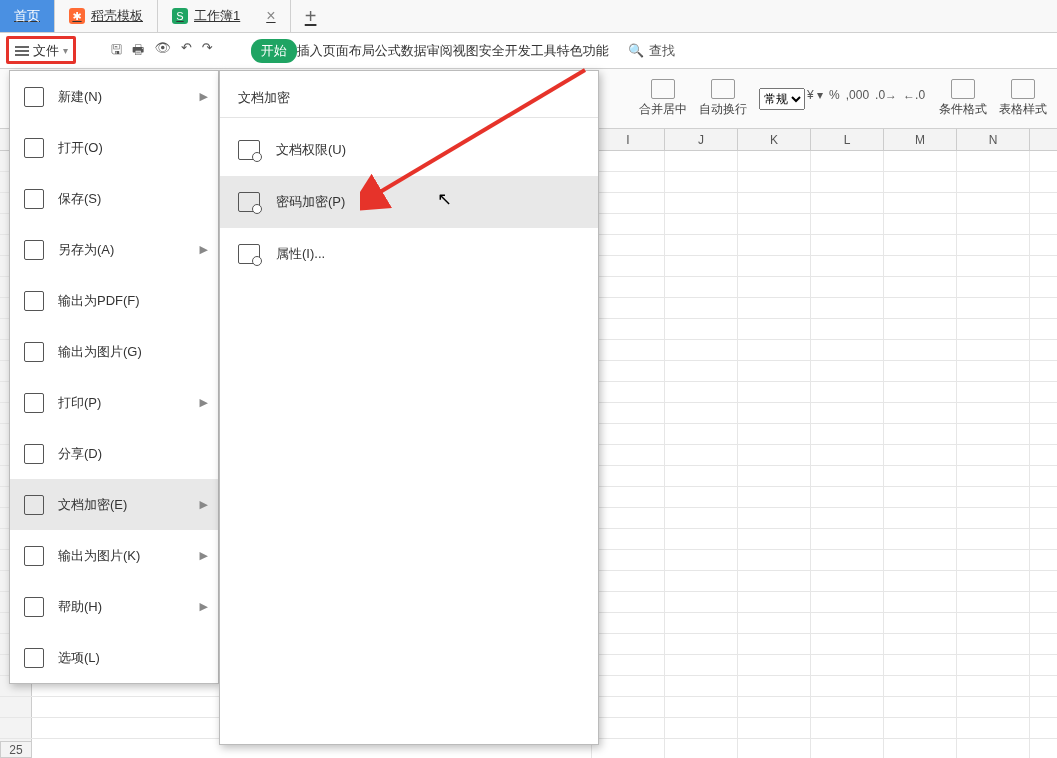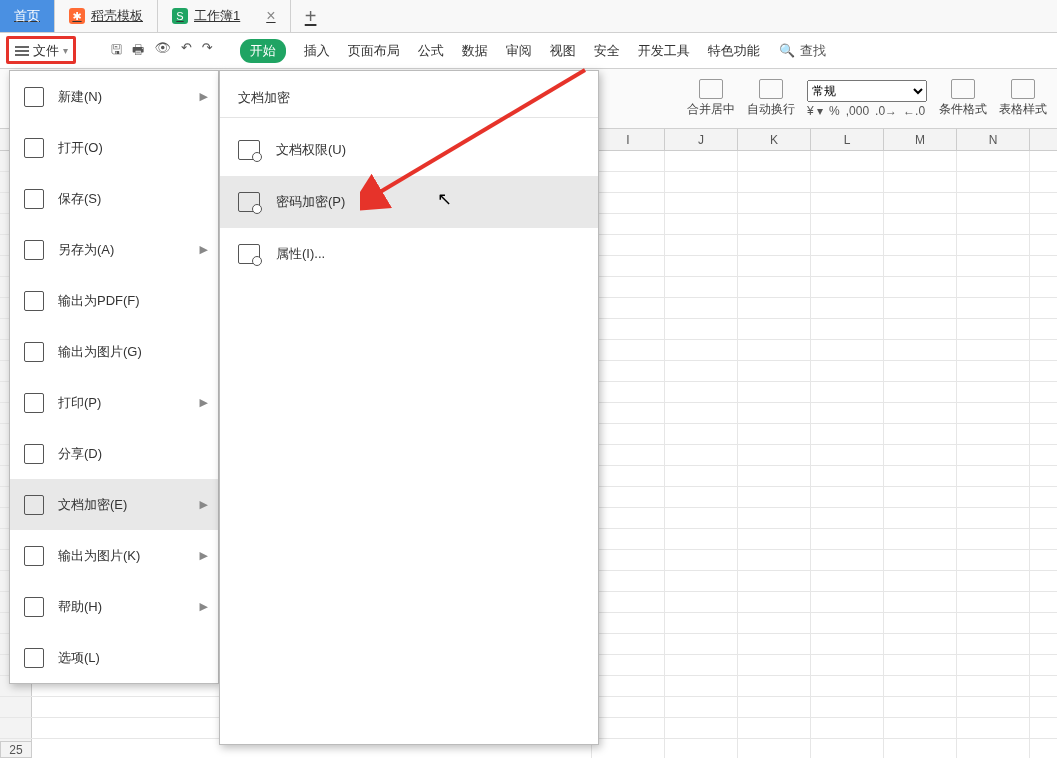--- a/index.html
+++ b/index.html
@@ -15,21 +15,21 @@
 .ic-sheet { background:#1fa463; }
 .addtab { width:40px; display:flex; align-items:center; justify-content:center; font-size:20px; color:#666; cursor:pointer; }
 
 
 .ribbonrow { height:36px; border-bottom:1px solid #d0d0d0; display:flex; align-items:center; padding:0 8px; gap:6px; position:relative; z-index:5; background:#fff; }
 .file-btn { display:flex; align-items:center; gap:4px; height:26px; padding:0 6px; border:1px solid transparent; cursor:pointer; }
 .file-btn .bars { display:inline-block; width:14px; height:10px; background:linear-gradient(#666 0 2px,transparent 2px 4px,#666 4px 6px,transparent 6px 8px,#666 8px 10px); }
 .file-highlight { position:absolute; left:6px; top:36px; width:70px; height:28px; border:3px solid #e6332a; border-radius:2px; z-index:50; pointer-events:none; }
 .qat { display:flex; gap:10px; margin-left:30px; color:#555; }
 .qat span { cursor:pointer; }
-.menutabs { display:flex; gap:18px; margin-left:21px; align-items:center; }
+.menutabs { display:flex; margin-left:32px; align-items:center; }
 .menutabs .mt { cursor:pointer; color:#333; }
 .mt.active { background:#1fa463; color:#fff; padding:3px 10px; border-radius:11px; }
 .search { margin-left:14px; display:flex; align-items:center; gap:4px; color:#555; cursor:pointer; }
 
 
 .toolrow { height:60px; border-bottom:1px solid #d0d0d0; display:flex; align-items:center; justify-content:flex-end; padding-right:10px; gap:12px; background:#fafafa; }
 .toolgrp { display:flex; flex-direction:column; align-items:center; gap:2px; font-size:12px; color:#444; cursor:pointer; }
 .toolgrp .ticon { width:24px; height:20px; border:1px solid #999; border-radius:2px; }
 .numfmt { display:flex; align-items:center; gap:6px; }
 .numfmt select { height:22px; font-size:12px; }
@@ -124,21 +124,21 @@
 <div class="toolrow">
   <div class="toolgrp">
     <div class="ticon"></div>
     <span>合并居中</span>
   </div>
   <div class="toolgrp">
     <div class="ticon"></div>
     <span>自动换行</span>
   </div>
   <div class="numfmt">
-    <div style="display:flex;flex-direction:column;gap:2px;">
+    <div style="display:flex;flex-direction:row;gap:2px;">
       <select>
         <option>常规</option>
       </select>
       <div class="mini">
         <span>¥ ▾</span>
         <span>%</span>
         <span>,000</span>
         <span>.0→</span>
         <span>←.0</span>
       </div>

